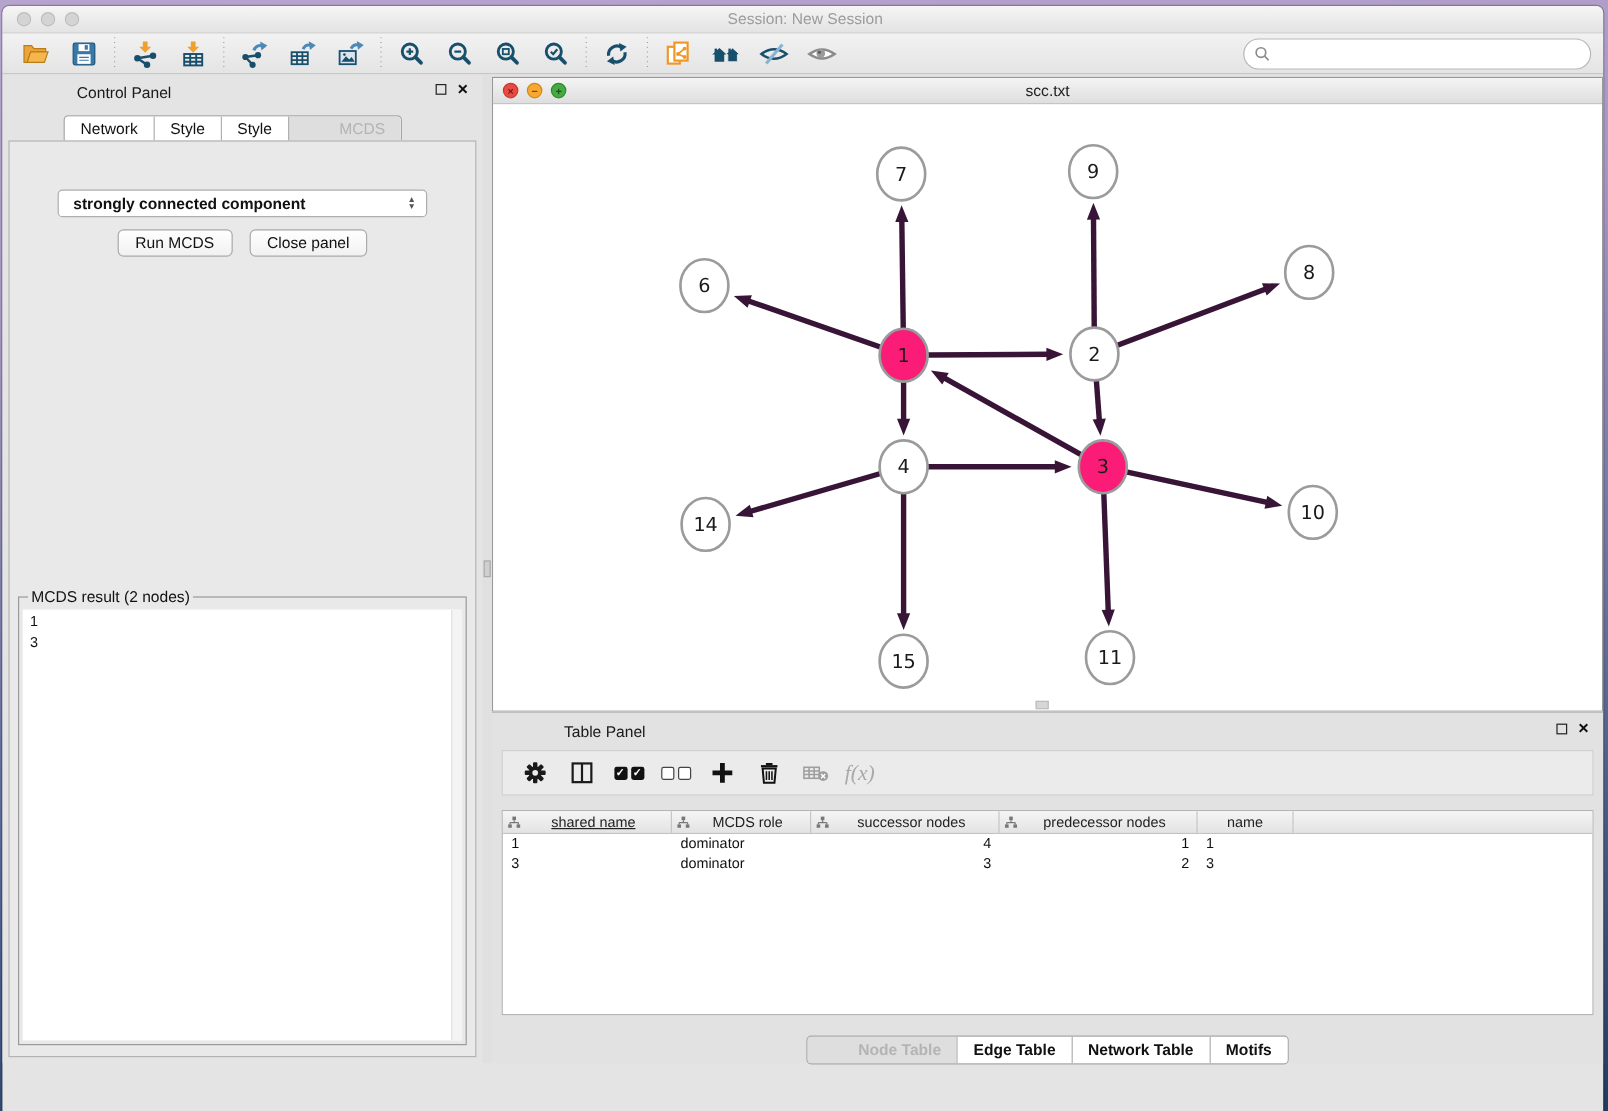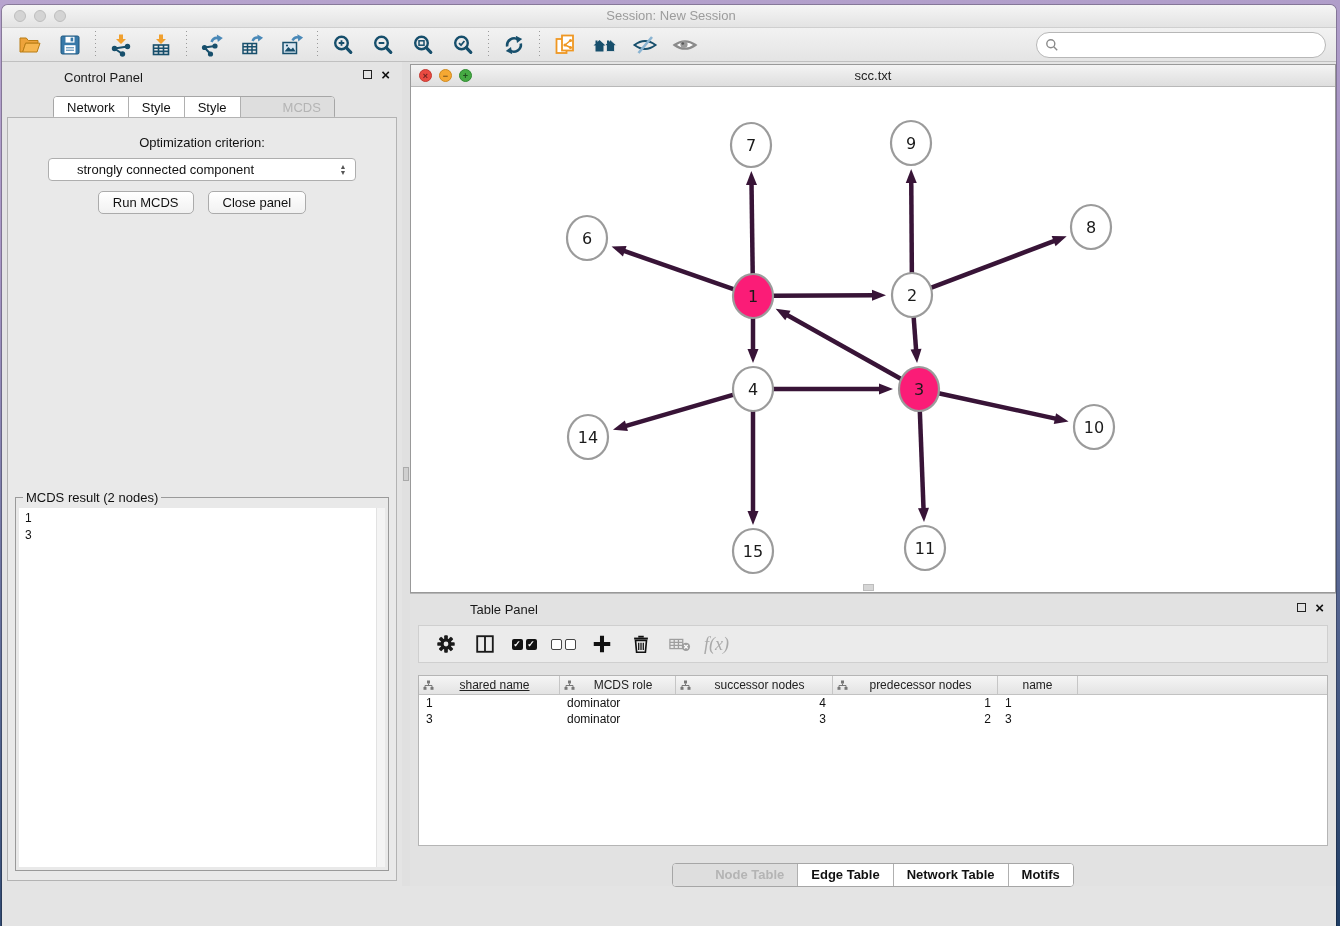--- a/index.html
+++ b/index.html
@@ -48,21 +48,21 @@
   .seg { padding:3px 13px 4px; border-left:1px solid #b0b0b0; color:#111; background:#fff; white-space:nowrap; }
   .seg:first-child { border-left:none; }
   .seg.active { background:#dedede; color:#b4b4b4;padding-left:42px; }
   .cp-tabs { position:absolute; top:34px; left:0; right:16px; display:flex; justify-content:center; }
 
   .cp-box { position:absolute; left:5px; right:5px; top:55px; bottom:5px;
     border:1px solid #b3b3b3; background:#e9e9e9; }
   .opt-label { position:absolute; top:17px; left:0; right:0; text-align:center; font-size:13px; color:#111; }
   .criterion { position:absolute; top:40px; left:40px; right:40px; height:23px; background:#fff;
     border:1px solid #aeaeae; border-radius:4px; font-size:13px; display:flex; align-items:center;
-    padding-left:28px; color:#111; }
+    padding-left:12px; color:#111;font-weight:bold; }
   .stepper { position:absolute; right:6px; top:2px; width:12px; height:18px; display:flex;
     flex-direction:column; align-items:center; justify-content:center; color:#555;
     font-size:7px; line-height:6px; }
   .btn { background:linear-gradient(#fff,#f1f1f1); border:1px solid #ababab; border-radius:5px;
     font-size:13px; color:#111; padding:3px 14px; height:23px; }
   .cp-btnrow { position:absolute; top:73px; left:0; right:0; display:flex; justify-content:center; gap:14px; }
 
   .result-fs { position:absolute; left:7px; right:7px; top:372px; bottom:9px;
     border:1px solid #9a9a9a; padding:3px; }
   .result-fs legend { font-size:13px; color:#111; padding:0 3px; margin-left:4px; }
@@ -306,21 +306,20 @@
       </div>
       <div class="cp-tabs">
         <div class="seg-tabs">
           <span class="seg">Network</span>
           <span class="seg">Style</span>
           <span class="seg">Style</span>
           <span class="seg active">MCDS</span>
         </div>
       </div>
       <div class="cp-box">
-        <div class="opt-label">Optimization criterion:</div>
         <div class="criterion">
           <span>strongly connected component</span>
           <span class="stepper">
                 <span>▲</span>
                 <span>▼</span>
               </span>
         </div>
         <div class="cp-btnrow">
           <button class="btn">Run MCDS</button>
           <button class="btn">Close panel</button>

